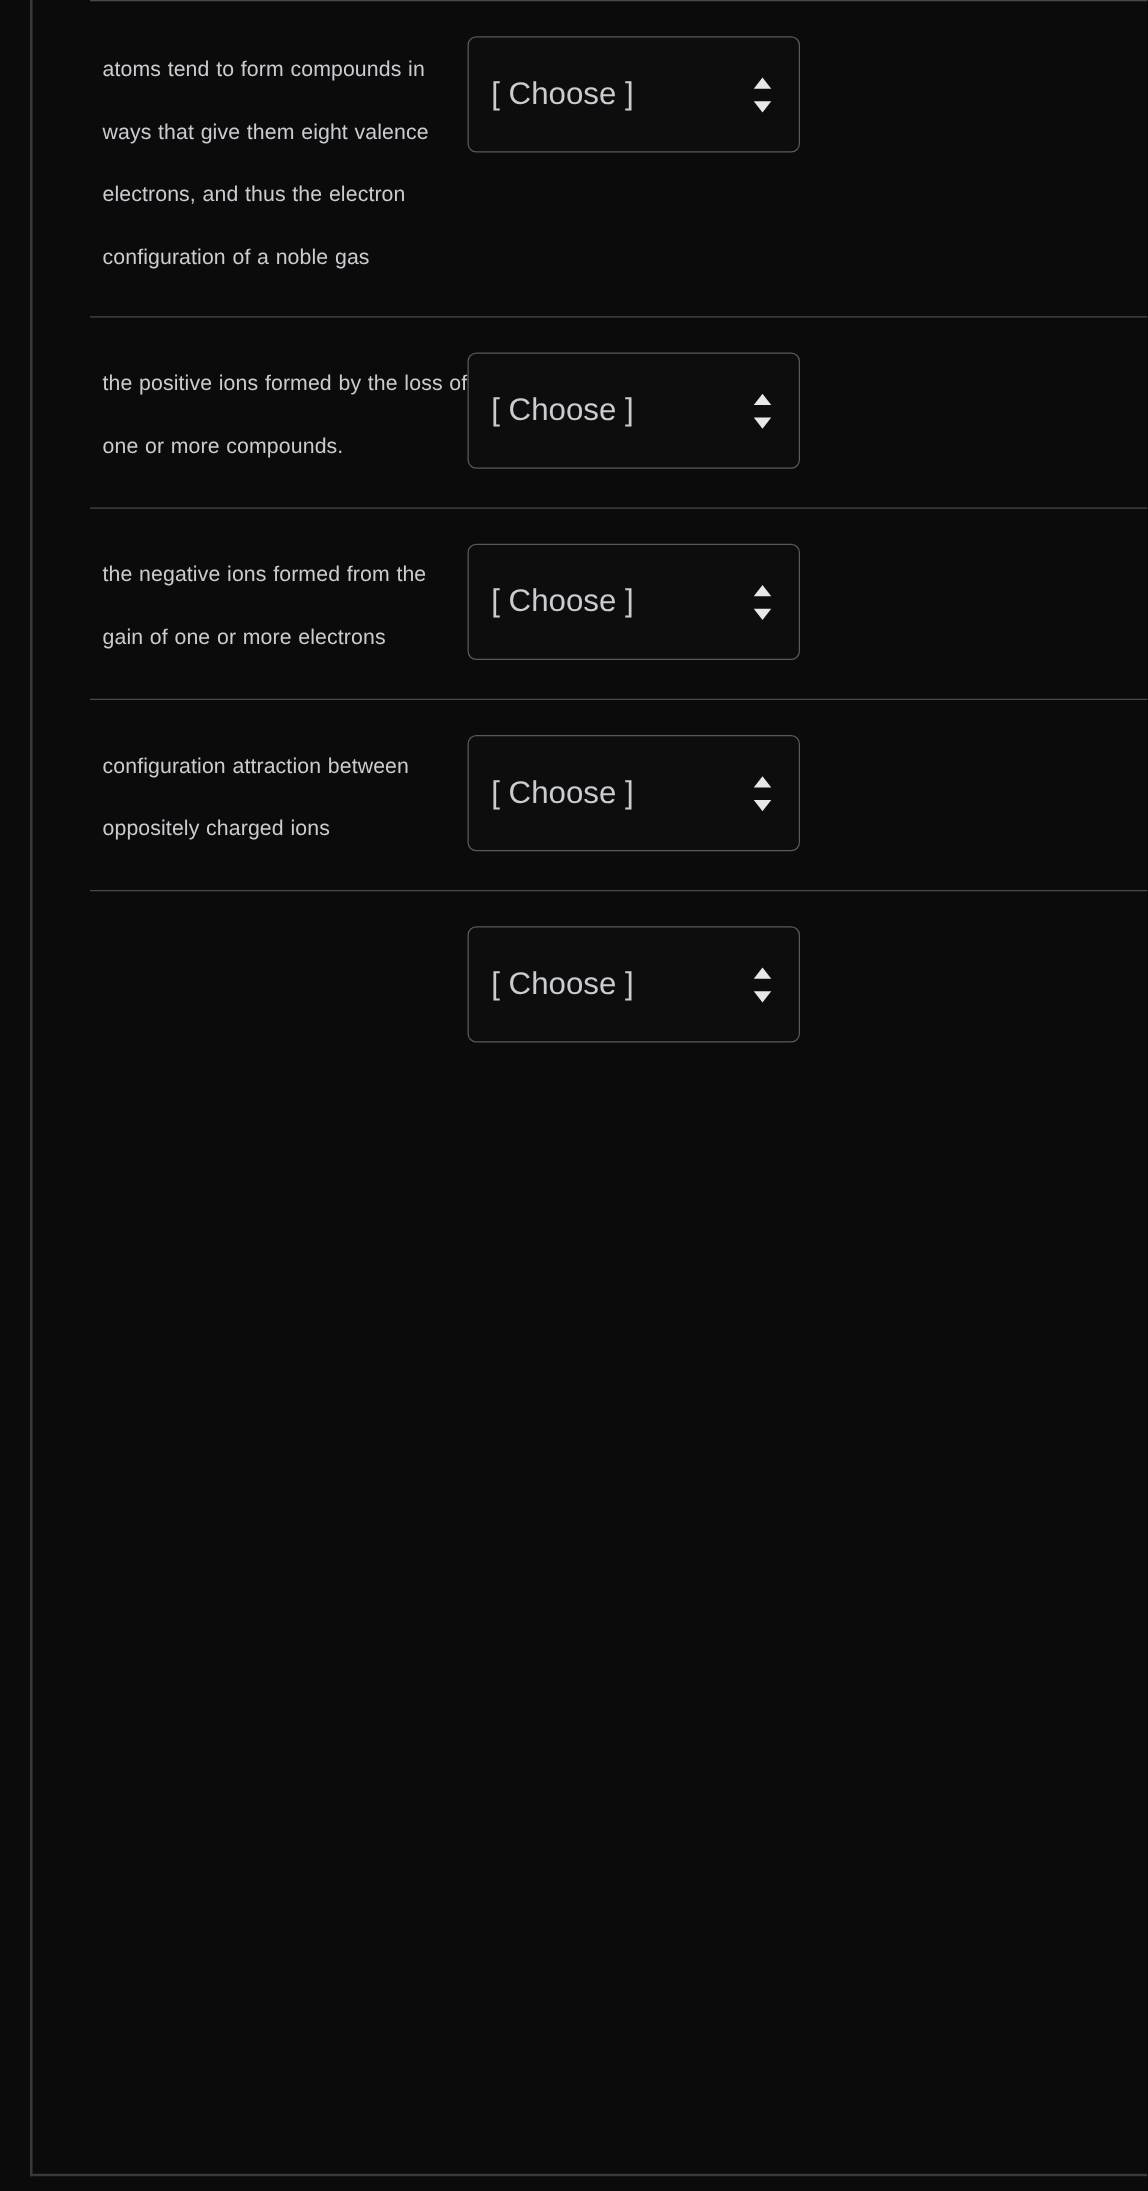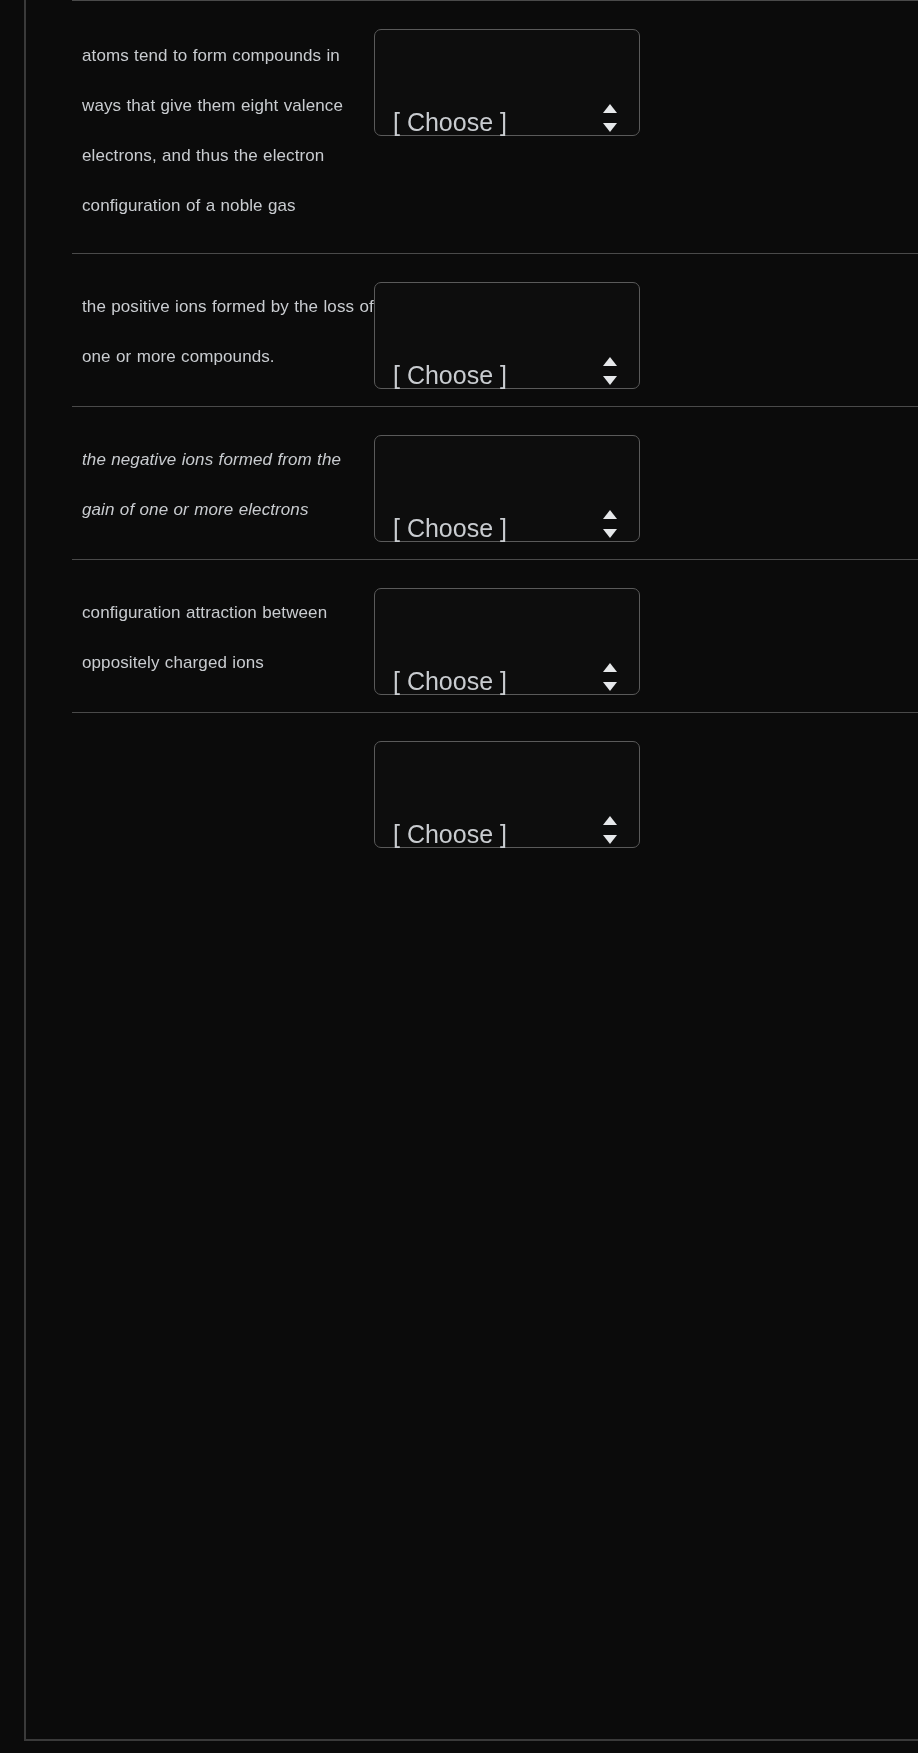--- a/index.html
+++ b/index.html
@@ -69,26 +69,26 @@
     position: absolute;
     left: 302px;
     top: 28px;
     width: 266px;
     height: 93px;
   }
 
   .pseudo-select {
     position: relative;
     width: 266px;
-    height: 107px;
+    height: 93px;
     background: #0d0d0d;
     border: 1px solid #5a5a5a;
     border-radius: 7px;
     display: flex;
-    align-items: flex-end;
+    align-items: center;
     padding: 0 18px;
     cursor: pointer;
   }
 
   .pseudo-select .value {
     font-size: 25px;
     color: #c9ccd0;
     line-height: 1;
     flex: 1;
     white-space: nowrap;
@@ -100,21 +100,21 @@
     height: 34px;
     flex: 0 0 auto;
     display: block;
   }
 
   .chev svg { display: block; }
 
   
   .r0 .prompt { padding-top: 30px; padding-bottom: 22px; }
   .r1 .prompt { padding-top: 28px; padding-bottom: 24px; }
-  .r2 .prompt { padding-top: 28px; padding-bottom: 24px; font-style: italic; }
+  .r2 .prompt { padding-top: 28px; padding-bottom: 24px; }
   .r3 .prompt { padding-top: 28px; padding-bottom: 24px; }
   .r4 .prompt { padding-top: 28px; padding-bottom: 78px; }
 </style>
 </head>
 <body>
 
 <div id="page">
   <div class="question-box">
     <div class="answers-table">
 

